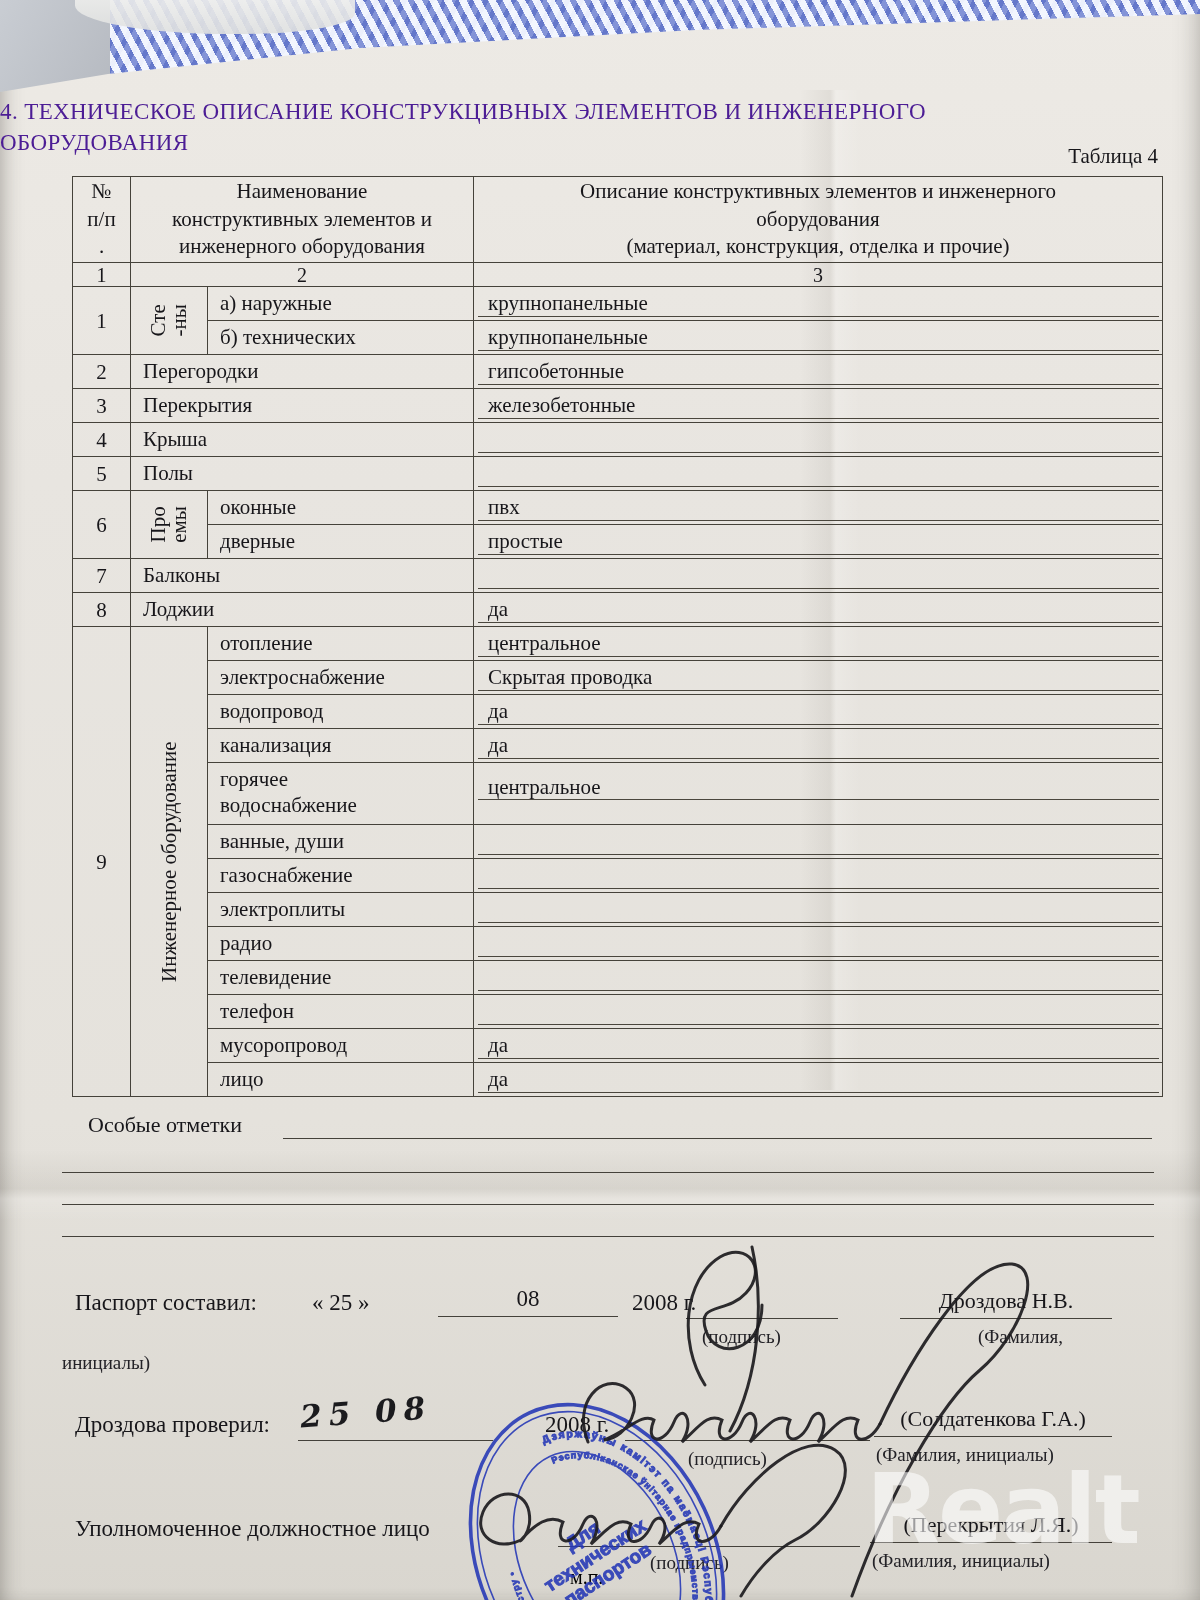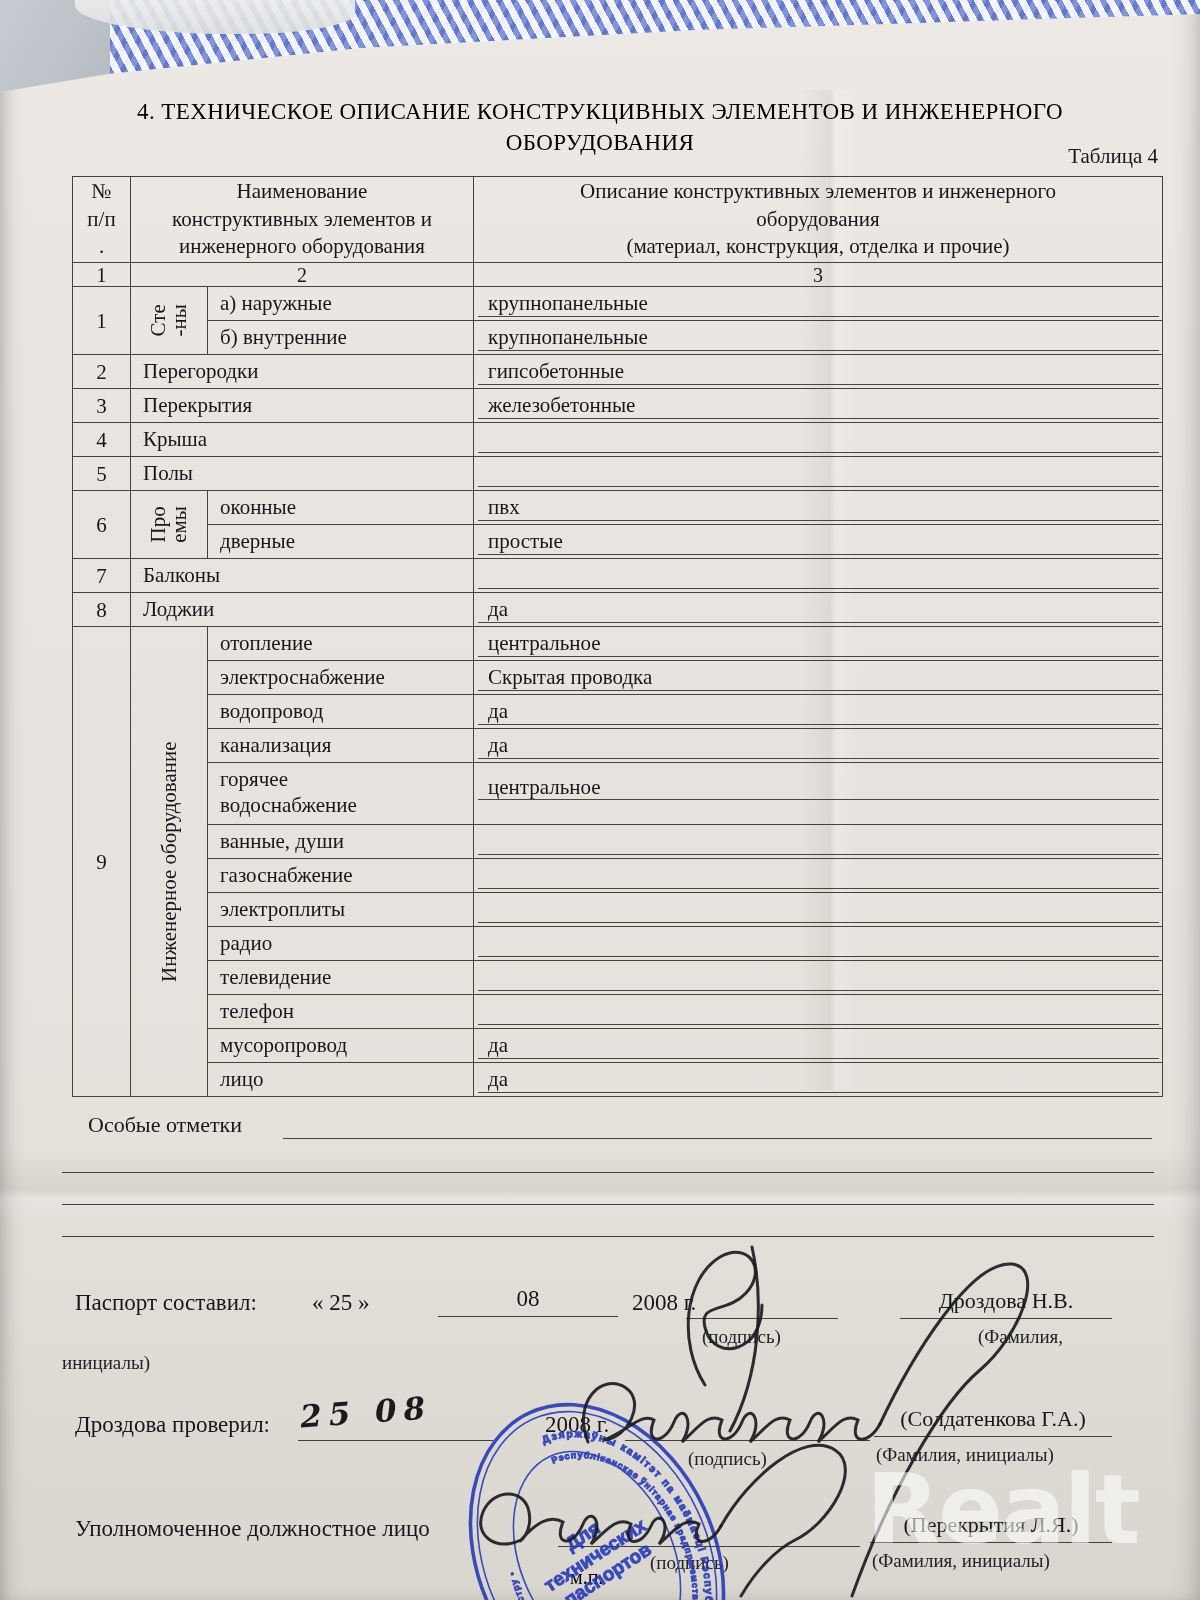--- a/index.html
+++ b/index.html
@@ -20,21 +20,21 @@
   #paper{position:absolute;left:0;top:0;width:1200px;height:1600px;
     background:linear-gradient(180deg,#edeae5 0%,#e8e5e0 30%,#e5e2dc 70%,#d9d6cf 100%);
     clip-path:polygon(0 92px,9% 74px,30% 48px,58% 30px,100% 14px,100% 100%,0 100%);
     box-shadow:inset 14px 0 22px -14px rgba(60,58,52,.45), inset -16px 0 26px -16px rgba(60,58,52,.38);
   }
   .crease{position:absolute;pointer-events:none;}
   #crease-v{left:800px;top:90px;width:60px;height:1000px;background:linear-gradient(90deg,rgba(255,255,255,0) 0%,rgba(120,115,105,.10) 50%,rgba(255,255,255,.18) 60%,rgba(255,255,255,0) 100%);}
   #crease-h{left:0;top:1150px;width:1200px;height:70px;background:linear-gradient(180deg,rgba(255,255,255,0),rgba(125,120,110,.12) 55%,rgba(255,255,255,.15) 70%,rgba(255,255,255,0));}
 
   .abs{position:absolute;}
-  #doc-title{left:0;top:96px;width:1200px;text-align:center;font-size:23px;letter-spacing:.4px;line-height:1.35;color:#000000;}
+  #doc-title{left:0;top:96px;width:1200px;font-size:23px;letter-spacing:.4px;line-height:1.35;color:#4c1d95;}
   #table-caption{left:0;top:144px;width:1158px;text-align:right;font-size:21px;}
 
   
   table.mtab{border-collapse:collapse;table-layout:fixed;width:1090px;position:absolute;left:72px;top:176px;}
   .mtab td{border:1.6px solid #45423a;vertical-align:top;box-sizing:border-box;font-size:21px;line-height:1.25;overflow:visible;}
   .mtab tr.hrow td{height:86px;text-align:center;vertical-align:middle;line-height:1.32;}
   .mtab tr.drow td{height:24px;text-align:center;vertical-align:middle;font-size:20px;line-height:1;padding:0;}
   .mtab tr.r td{height:34px;}
   .mtab tr.tall td{height:62px;}
   td.num{text-align:center;vertical-align:middle;}
@@ -158,21 +158,21 @@
               <span class="vtext">
                 <span>Сте</span>
                 <span>-ны</span>
               </span>
             </div>
       </td>
       <td class="lab">а) наружные</td>
       <td class="val"><span>крупнопанельные</span><i class="wl"></i></td>
     </tr>
     <tr class="r">
-      <td class="lab">б) внутренние</td>
+      <td class="lab">б) технических</td>
       <td class="val"><span>крупнопанельные</span><i class="wl"></i></td>
     </tr>
 
     <tr class="r">
       <td class="num">2</td>
       <td class="lab" colspan="2">Перегородки</td>
       <td class="val"><span>гипсобетонные</span><i class="wl"></i></td>
     </tr>
     <tr class="r">
       <td class="num">3</td>

